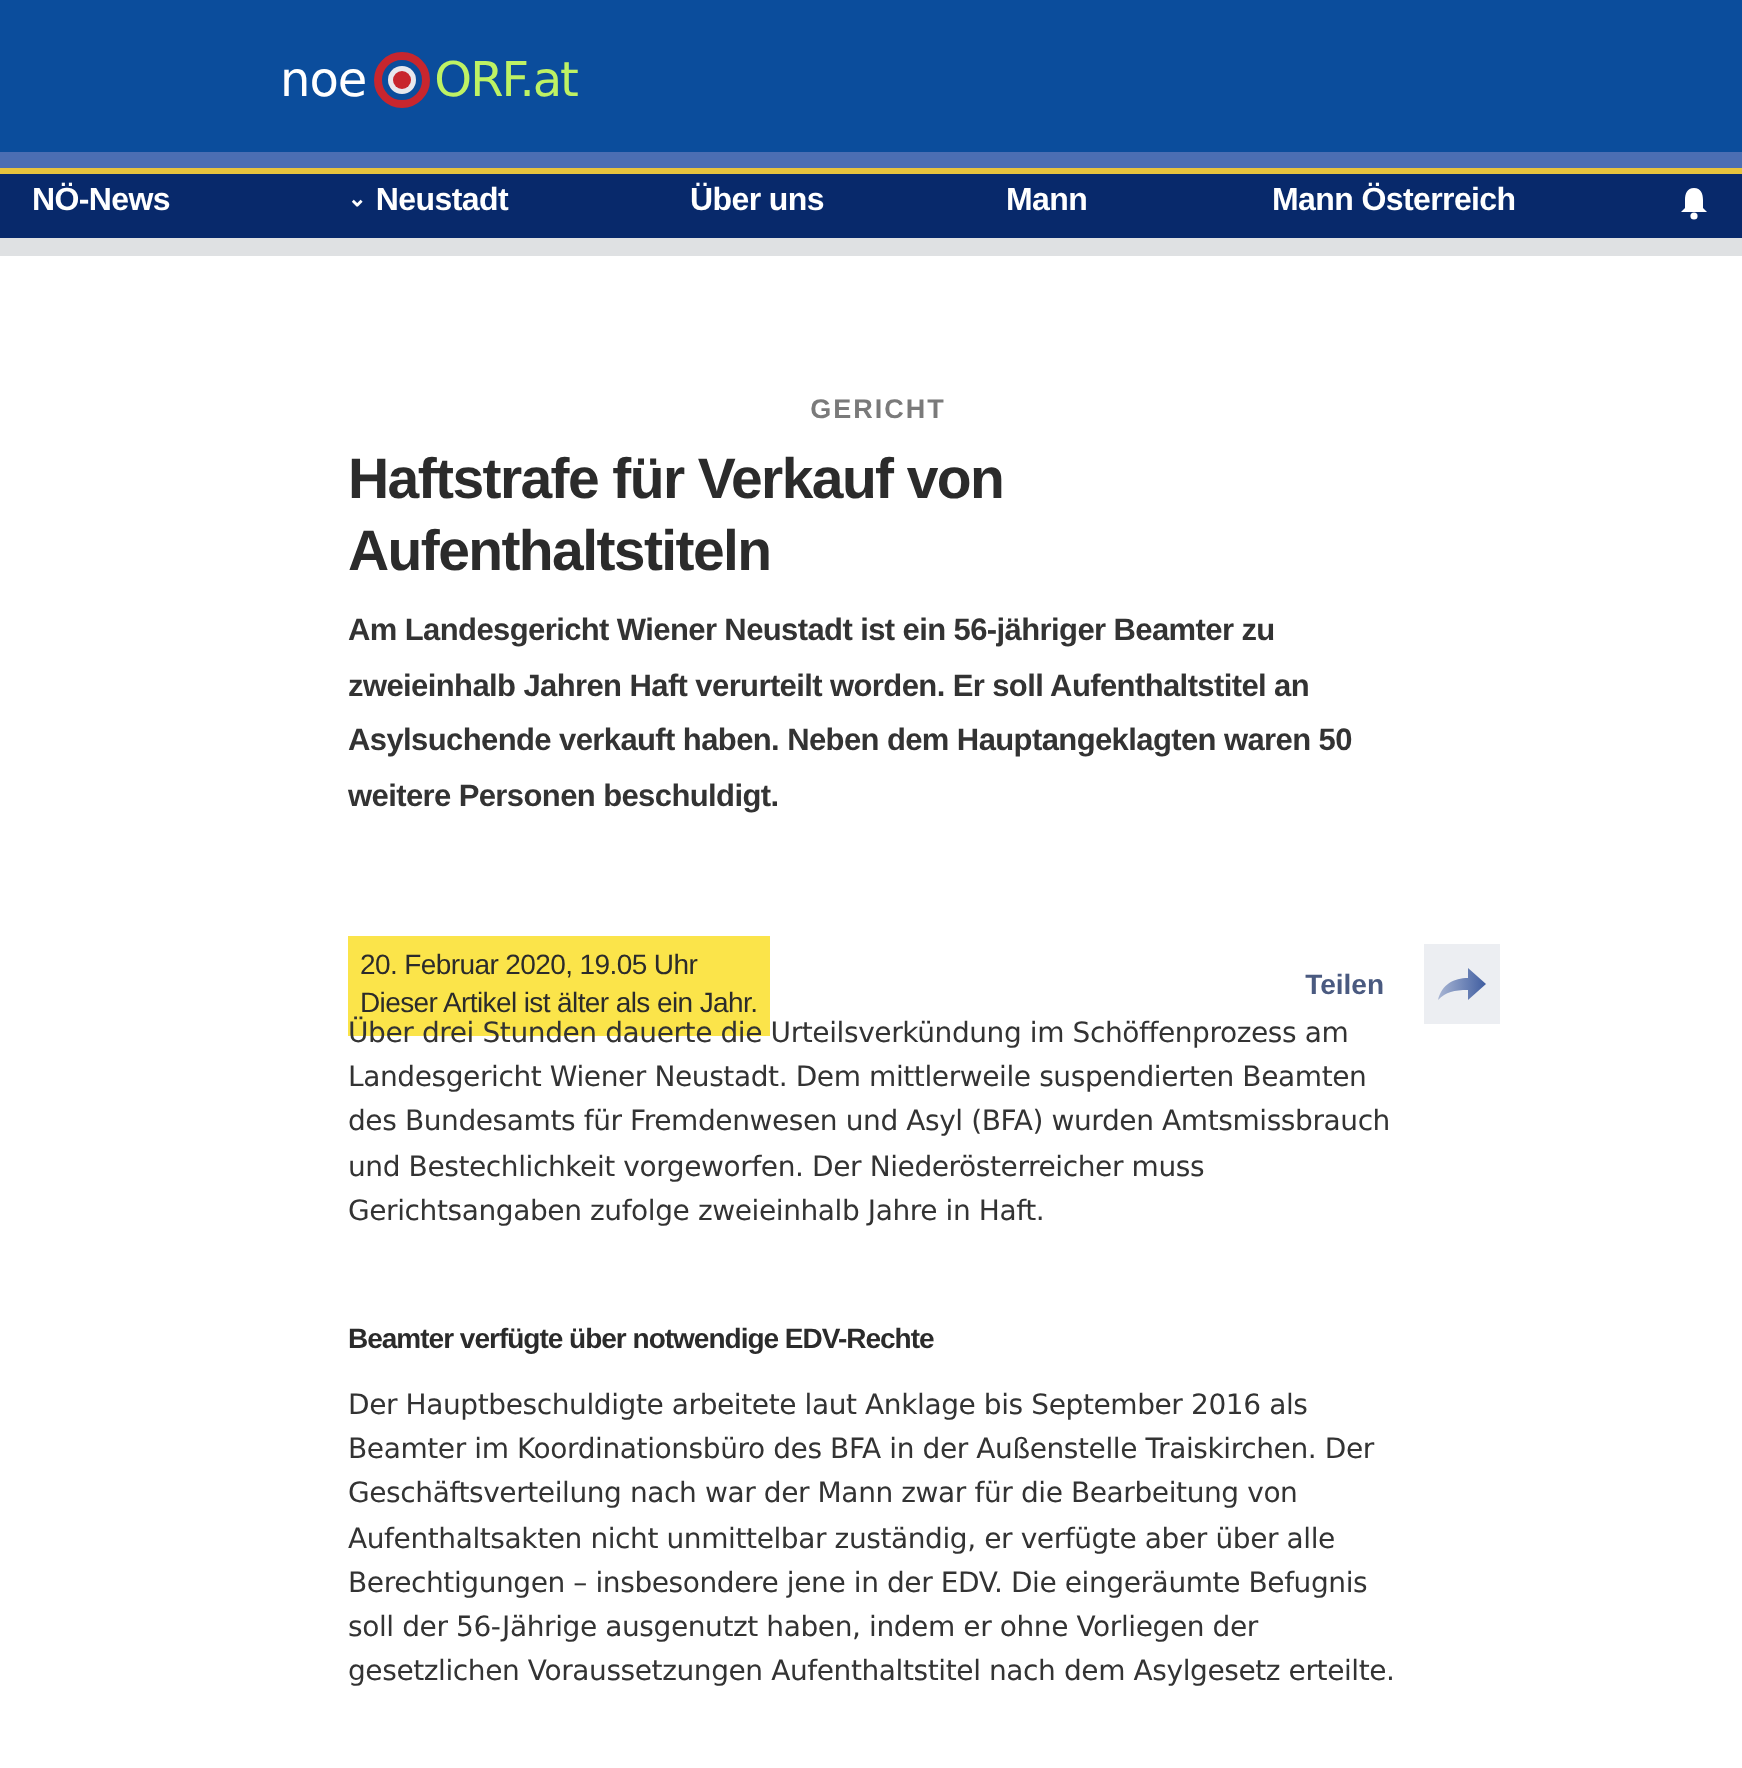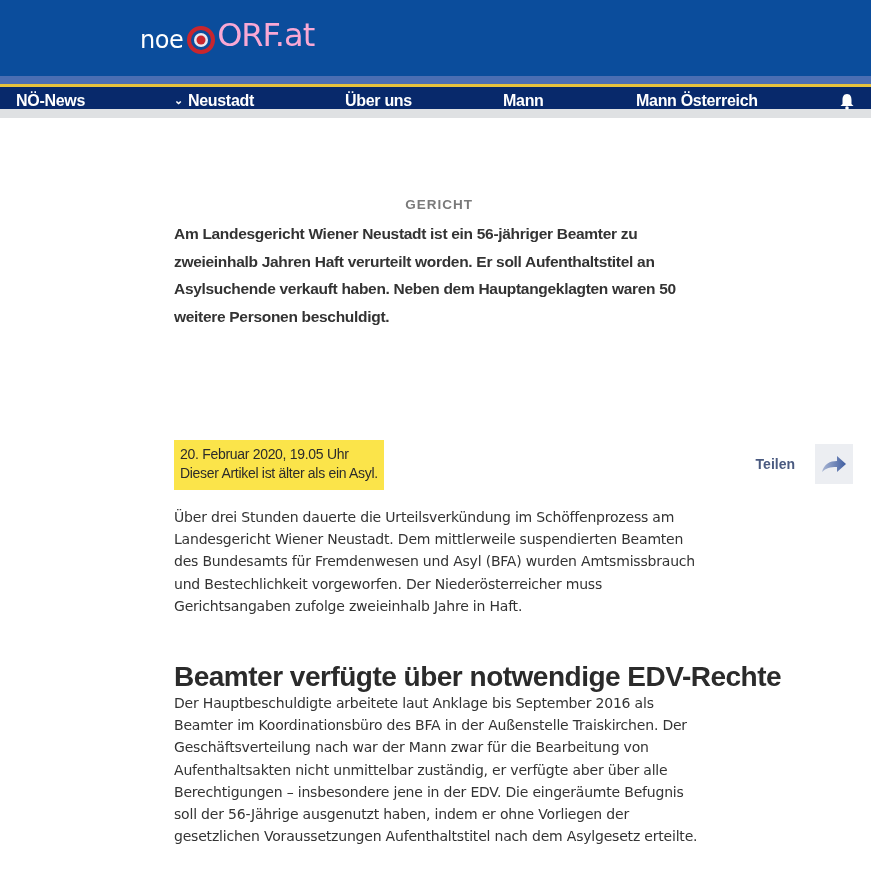--- a/index.html
+++ b/index.html
@@ -5,50 +5,50 @@
     * { box-sizing: border-box; margin: 0; padding: 0; }
     html, body { width: 871px; height: 884px; overflow: hidden; background: #ffffff; }
     body { font-family: "Liberation Sans", "DejaVu Sans", sans-serif; color: #333; }
 
     .header-top {
       height: 76px; background: #0b4d9c; position: relative;
     }
     .logo { position: absolute; left: 108px; top: 22px; display: flex; align-items: flex-end; height: 32px; margin-left: 32px; }
     .logo-noe { color: #ffffff; font-size: 24px; font-family: "DejaVu Sans", sans-serif; letter-spacing: -0.5px; }
     .logo-eye { width: 28px; height: 28px; margin: 0 2px 0 4px; display: inline-block; }
-    .logo-orf { color: #f9a8d4; font-size: 32px; font-family: "DejaVu Sans", sans-serif; letter-spacing: -1px; }
+    .logo-orf { color: #bef264; font-size: 24px; font-family: "DejaVu Sans", sans-serif; letter-spacing: -1px; }
 
     .header-band { height: 8px; background: #4b6eb3; }
     .header-yellow { height: 3px; background: #e7c33d; }
     .nav {
-      height: 22px; background: #08296b; position: relative;
+      height: 32px; background: #08296b; position: relative;
       font-family: "Liberation Sans", sans-serif; font-weight: bold; font-size: 16px; color: #ffffff;
     }
     .nav-item { position: absolute; top: 5px; color: #ffffff; cursor: pointer; white-space: nowrap; letter-spacing: -0.3px; }
     .nav-item .chev { font-size: 11px; margin-right: 5px; display: inline-block; transform: translateY(-2px); }
     .bell { position: absolute; right: 16px; top: 6px; width: 16px; height: 17px; }
     .grey-band { height: 9px; background: #dfe1e3; }
 
     .article { position: absolute; left: 174px; top: 197px; width: 530px; }
     .category { font-size: 13.5px; font-weight: bold; color: #7a7a7a; letter-spacing: 1px; text-align: center; }
     .title { margin-top: 10px; font-size: 28.5px; font-weight: bold; color: #2b2b2b; line-height: 36px; letter-spacing: -0.8px; }
     .lead { margin-top: 8px; font-size: 15.5px; font-weight: bold; color: #333; line-height: 27.5px; letter-spacing: -0.3px; width: 540px; }
 
-    .meta-row { position: absolute; left: 174px; top: 440px; width: 679px; height: 50px; text-decoration: underline; }
+    .meta-row { position: absolute; left: 174px; top: 468px; width: 576px; height: 50px; text-decoration: underline; }
     .date-box {
       position: absolute; left: 0; top: 0; background: #fbe44a; padding: 5px 6px 7px 6px;
       font-size: 14px; color: #2b2b2b; line-height: 19px; letter-spacing: -0.3px;
     }
     .share { position: absolute; right: 0; top: 4px; display: flex; align-items: center; cursor: pointer; }
     .share-label { font-size: 14px; font-weight: bold; color: #4a5a80; margin-right: 20px; }
     .share-btn { width: 38px; height: 40px; background: #eceef2; display: flex; align-items: center; justify-content: center; }
 
     .body-text { position: absolute; left: 174px; width: 530px; font-family: "DejaVu Sans", sans-serif; font-size: 14px; color: #333; line-height: 22.2px; letter-spacing: -0.2px; }
     .p1 { top: 506px; }
-    .subhead { position: absolute; left: 174px; top: 661px; font-size: 28px; font-weight: bold; color: #2b2b2b; letter-spacing: -0.5px; }
+    .subhead { position: absolute; left: 174px; top: 661px; font-size: 14px; font-weight: bold; color: #2b2b2b; letter-spacing: -0.5px; }
     .p2 { top: 692px; }
   </style>
 </head>
 <body>
 
 <header>
   <div class="header-top">
     <a class="logo">
       <span class="logo-noe">noe</span>
       <svg class="logo-eye" viewBox="0 0 28 28">
@@ -81,27 +81,28 @@
       <path d="M8 1 C4.5 1 3.5 4 3.5 7 L3.5 11 L1.5 13 L14.5 13 L12.5 11 L12.5 7 C12.5 4 11.5 1 8 1 Z" fill="#ffffff"></path>
       <circle cx="8" cy="15" r="1.8" fill="#ffffff"></circle>
     </svg>
   </nav>
   <div class="grey-band"></div>
 </header>
 
 <main>
   <div class="article">
     <div class="category">GERICHT</div>
+    <h1 class="title">Haftstrafe für Verkauf von Aufenthaltstiteln</h1>
     <p class="lead">Am Landesgericht Wiener Neustadt ist ein 56-jähriger Beamter zu zweieinhalb Jahren Haft verurteilt worden. Er soll Aufenthaltstitel an Asylsuchende verkauft haben. Neben dem Hauptangeklagten waren 50 weitere Personen beschuldigt.</p>
   </div>
 
   <div class="meta-row">
     <div class="date-box">
       <div>20. Februar 2020, 19.05 Uhr</div>
-      <div>Dieser Artikel ist älter als ein Asyl.</div>
+      <div>Dieser Artikel ist älter als ein Jahr.</div>
     </div>
     <div class="share">
       <span class="share-label">Teilen</span>
       <span class="share-btn">
         <svg width="28" height="22" viewBox="0 0 28 22">
           <defs>
             <linearGradient id="shg" x1="0" x2="1" y1="0" y2="0">
               <stop offset="0" stop-color="#a9b6d4"></stop>
               <stop offset="1" stop-color="#3f5da0"></stop>
             </linearGradient>

